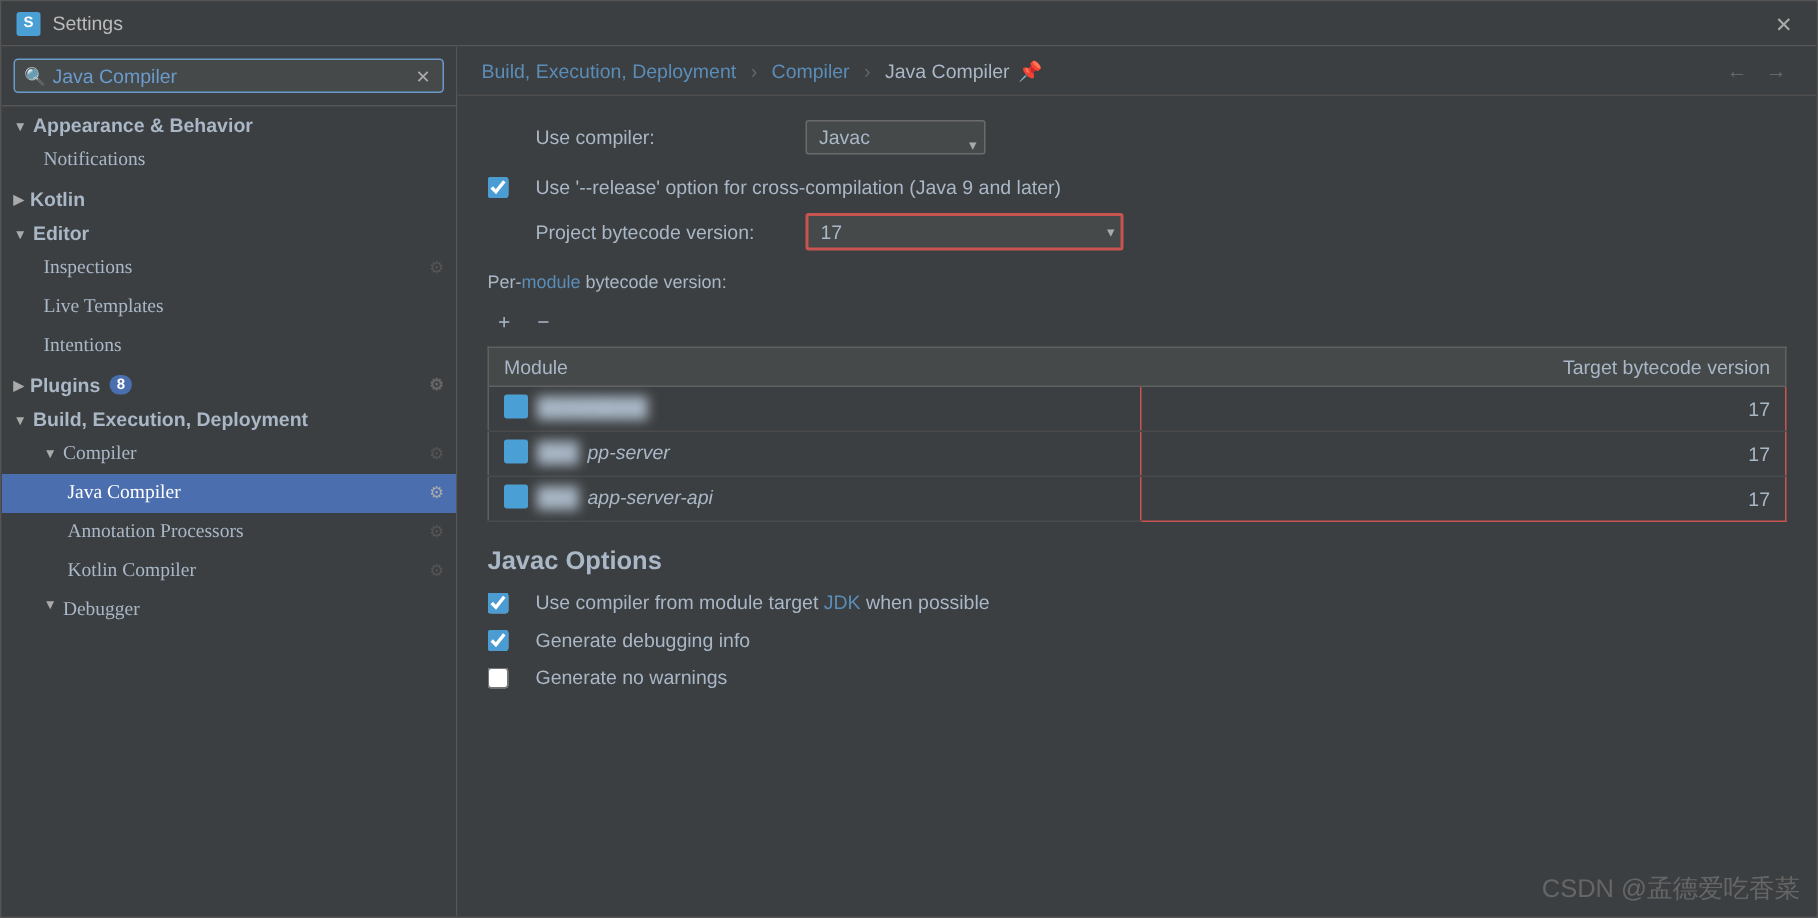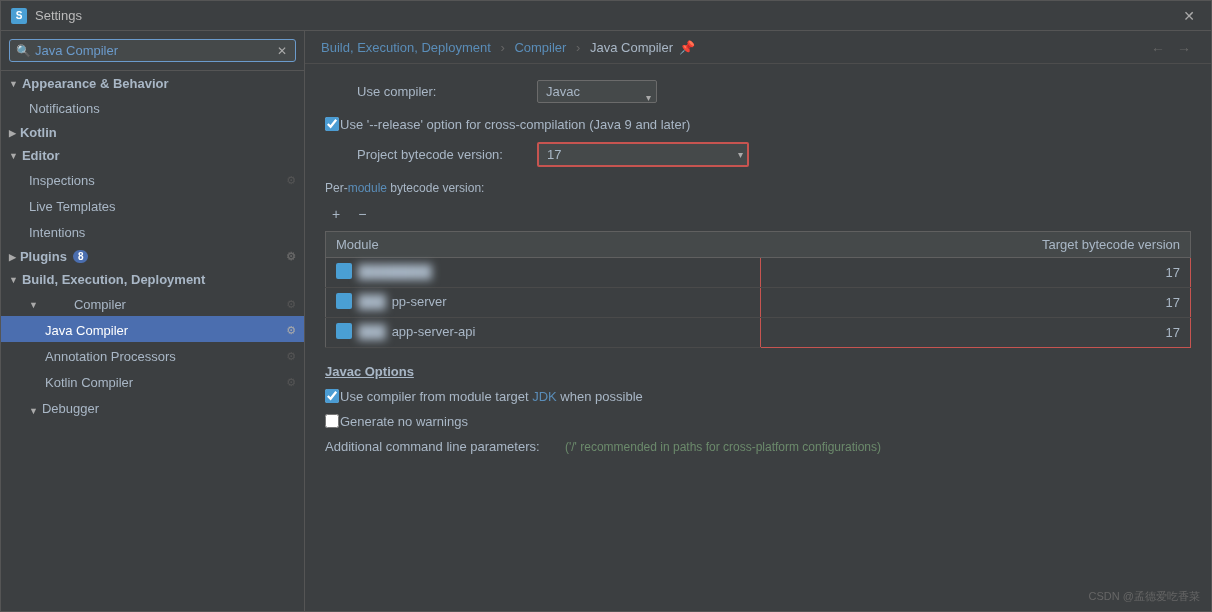--- a/index.html
+++ b/index.html
@@ -17,32 +17,32 @@
     
     .sidebar { width: 304px; background: #3c3f41; border-right: 1px solid #555; display: flex; flex-direction: column; flex-shrink: 0; overflow-y: auto; }
     
     .search-box { padding: 8px; border-bottom: 1px solid #555; }
     .search-input-wrap { display: flex; align-items: center; background: #45494a; border: 1px solid #6b9bcc; border-radius: 3px; padding: 3px 6px; }
     .search-input-wrap input { background: transparent; border: none; outline: none; color: #6b9bcc; font-size: 13px; flex: 1; }
     .search-clear { color: #aaa; cursor: pointer; font-size: 12px; padding: 0 2px; }
     
     .nav-tree { flex: 1; overflow-y: auto; }
     
-    .nav-item { display: flex; align-items: flex-end; padding: 4px 8px 4px 12px; cursor: pointer; color: #a9b7c6; min-height: 26px; }
+    .nav-item { display: flex; align-items: flex-start; padding: 4px 8px 4px 12px; cursor: pointer; color: #a9b7c6; min-height: 26px; font-family: Liberation Serif, serif; }
     .nav-item.active { background: #4b6eaf; color: white; }
     
     .nav-group { padding: 5px 8px 3px 8px; font-weight: bold; color: #a9b7c6; cursor: pointer; display: flex; align-items: center; }
     .nav-group .arrow { margin-right: 4px; font-size: 9px; color: #aaa; }
     .nav-group .badge { background: #4b6eaf; color: white; border-radius: 8px; font-size: 10px; padding: 1px 5px; margin-left: 6px; }
     .nav-group .settings-icon { margin-left: auto; color: #666; font-size: 11px; }
     
     .nav-child { padding-left: 28px; }
     .nav-child2 { padding-left: 44px; }
     
-    .nav-item-row { display: flex; align-items: center; width: 100%; gap: 32px; }
+    .nav-item-row { display: flex; align-items: center; width: 100%; }
     .nav-item-settings { margin-left: auto; color: #555; font-size: 11px; }
     
     
     .main-panel { flex: 1; background: #3c3f41; display: flex; flex-direction: column; overflow: hidden; }
     
     .breadcrumb-bar { padding: 8px 16px; border-bottom: 1px solid #4d4d4d; display: flex; align-items: center; background: #3c3f41; flex-shrink: 0; }
     .breadcrumb-text { color: #a9b7c6; font-size: 13px; }
     .breadcrumb-sep { margin: 0 6px; color: #666; }
     .breadcrumb-link { color: #5a8db8; cursor: pointer; }
     .breadcrumb-current { color: #a9b7c6; }
@@ -52,47 +52,47 @@
     
     .panel-content { flex: 1; overflow-y: auto; padding: 16px 20px; }
     
     .form-row { display: flex; align-items: center; margin-bottom: 14px; }
     .form-label { color: #a9b7c6; min-width: 180px; margin-left: 32px; }
     
     .select-wrap { position: relative; display: inline-flex; align-items: flex-end; }
     .select-field { background: #45494a; border: 1px solid #6b6b6b; color: #a9b7c6; padding: 3px 24px 3px 8px; border-radius: 2px; appearance: none; outline: none; font-size: 13px; min-width: 120px; cursor: pointer; }
     .select-arrow { position: absolute; right: 6px; color: #aaa; font-size: 10px; pointer-events: none; }
     
-    .checkbox-row { display: flex; align-items: flex-start; margin-bottom: 10px; gap: 1px; }
+    .checkbox-row { display: flex; align-items: flex-end; margin-bottom: 10px; gap: 18px; }
     .checkbox-row input[type="checkbox"] { accent-color: #4b9cd3; width: 14px; height: 14px; }
     .checkbox-label { color: #a9b7c6; }
     
     .bytecode-input-wrap { position: relative; display: inline-flex; align-items: center; }
     .bytecode-input { background: #45494a; border: 2px solid #c75450; color: #a9b7c6; padding: 3px 24px 3px 8px; border-radius: 2px; font-size: 13px; min-width: 180px; outline: none; }
     .bytecode-arrow { position: absolute; right: 6px; color: #aaa; font-size: 10px; pointer-events: none; }
     
     .section-title { color: #a9b7c6; margin-bottom: 8px; font-size: 12px; }
     
     .table-toolbar { display: flex; align-items: center; gap: 4px; margin-bottom: 6px; }
     .table-btn { background: transparent; border: 1px solid transparent; color: #a9b7c6; cursor: pointer; padding: 2px 6px; border-radius: 2px; font-size: 14px; }
     
     .module-table { width: 100%; border-collapse: collapse; border: 1px solid #606060; }
     .module-table th { background: #45494a; color: #a9b7c6; padding: 5px 10px; text-align: left; border-bottom: 1px solid #606060; font-weight: normal; }
     .module-table th.right { text-align: right; }
     .module-table td { padding: 5px 10px; border-bottom: 1px solid #4a4a4a; color: #a9b7c6; }
     .module-table td.right { text-align: right; border-left: 1px solid #c75450; border-right: 1px solid #c75450; }
     .module-table tr:last-child td.right { border-bottom: 1px solid #c75450; }
     .module-table tr:first-child td.right { border-top: 1px solid #c75450; }
     
-    .module-icon { display: inline-flex; align-items: center; gap: 6px; }
+    .module-icon { display: inline-flex; align-items: center; gap: 6px; font-style: italic; }
     .module-icon-box { width: 16px; height: 16px; background: #4a9fd4; border-radius: 2px; display: inline-block; }
     .blurred { filter: blur(4px); }
     
     .javac-section { margin-top: 16px; }
-    .javac-title { color: #a9b7c6; font-weight: bold; margin-bottom: 10px; font-size: 13px; text-decoration: underline; }
+    .javac-title { color: #a9b7c6; font-weight: bold; margin-bottom: 10px; font-size: 17px; }
     
     .additional-row { display: flex; align-items: center; margin-top: 10px; gap: 10px; }
     .additional-label { color: #a9b7c6; min-width: 230px; }
     .additional-hint { color: #6b8a6b; font-size: 12px; }
     
     .watermark { position: absolute; bottom: 8px; right: 12px; color: #666; font-size: 11px; }
   </style>
 </head>
 <body>
 
@@ -288,26 +288,26 @@
           </tbody>
         </table>
 
         <div class="javac-section">
           <div class="javac-title">Javac Options</div>
           <div class="checkbox-row">
             <input type="checkbox" checked="" style="">
             <span class="checkbox-label">Use compiler from module target <span style="color:#5a8db8;">JDK</span> when possible</span>
           </div>
           <div class="checkbox-row">
+            <input type="checkbox" checked="" style="">
+            <span class="checkbox-label">Generate debugging info</span>
+          </div>
+          <div class="checkbox-row">
             <input type="checkbox" style="">
             <span class="checkbox-label">Generate no warnings</span>
-          </div>
-          <div class="additional-row">
-            <span class="additional-label">Additional command line parameters:</span>
-            <span class="additional-hint">('/' recommended in paths for cross-platform configurations)</span>
           </div>
         </div>
       </div>
     </div>
   </div>
 
-  <div class="watermark" style="position:absolute;bottom:8px;right:12px;color:#666;font-size:11px;">CSDN @孟德爱吃香菜</div>
+  <div class="watermark" style="position:absolute;bottom:8px;right:12px;color:#666;font-size:17px;">CSDN @孟德爱吃香菜</div>
 </div>
 
 </body></html>

